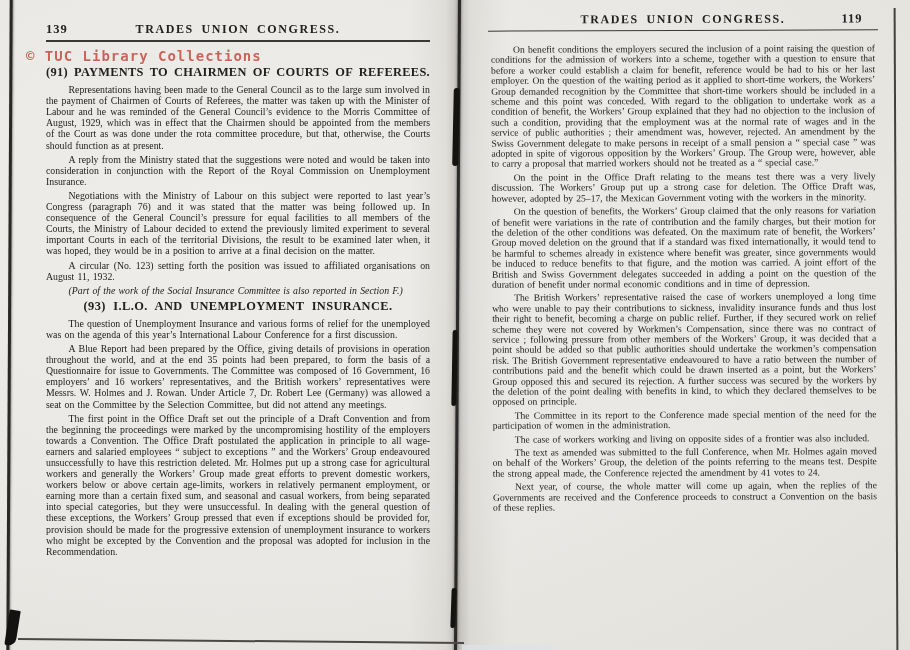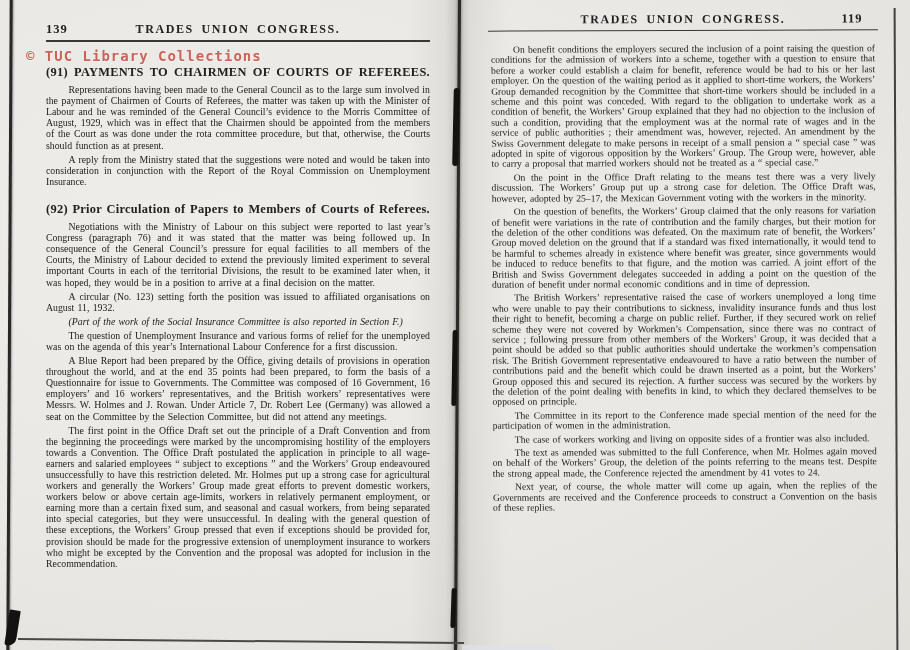--- a/index.html
+++ b/index.html
@@ -92,25 +92,25 @@
     <div class="page-header">
       <span class="pagenum">139</span>
       <span class="runtitle">TRADES UNION CONGRESS.</span>
       <span class="pagenum"></span>
     </div>
     <div class="page-body">
       <div class="h-spread">(91) PAYMENTS TO CHAIRMEN OF COURTS OF REFEREES.</div>
       <p>Representations having been made to the General Council as to the large sum involved in the payment of Chairmen of Courts of Referees, the matter was taken up with the Minister of Labour and he was reminded of the General Council’s evidence to the Morris Committee of August, 1929, which was in effect that the Chairmen should be appointed from the members of the Court as was done under the rota committee procedure, but that, otherwise, the Courts should function as at present.</p>
       <p>A reply from the Ministry stated that the suggestions were noted and would be taken into consideration in conjunction with the Report of the Royal Commission on Unemployment Insurance.</p>
 
-      <div class="h-spread">(92) Prior Circulation of Papers to Members of Courts of Referees.</div>
       <p>Negotiations with the Ministry of Labour on this subject were reported to last year’s Congress (paragraph 76) and it was stated that the matter was being followed up.  In consequence of the General Council’s pressure for equal facilities to all members of the Courts, the Ministry of Labour decided to extend the previously limited experiment to several important Courts in each of the territorial Divisions, the result to be examined later when, it was hoped, they would be in a position to arrive at a final decision on the matter.</p>
       <p>A circular (No. 123) setting forth the position was issued to affiliated organisations on August 11, 1932.</p>
       <p class="note">(Part of the work of the Social Insurance Committee is also reported in Section F.)</p>
 
+      <div class="h-center">(93) I.L.O. AND UNEMPLOYMENT INSURANCE.</div>
       <p>The question of Unemployment Insurance and various forms of relief for the unemployed was on the agenda of this year’s International Labour Conference for a first discussion.</p>
       <p>A Blue Report had been prepared by the Office, giving details of provisions in operation throughout the world, and at the end 35 points had been prepared, to form the basis of a Questionnaire for issue to Governments.  The Committee was composed of 16 Government, 16 employers’ and 16 workers’ representatives, and the British workers’ representatives were Messrs. W. Holmes and J. Rowan.  Under Article 7, Dr. Robert Lee (Germany) was allowed a seat on the Committee by the Selection Committee, but did not attend any meetings.</p>
       <p>The first point in the Office Draft set out the principle of a Draft Convention and from the beginning the proceedings were marked by the uncompromising hostility of the employers towards a Convention.  The Office Draft postulated the application in principle to all wage-earners and salaried employees “ subject to exceptions ” and the Workers’ Group endeavoured unsuccessfully to have this restriction deleted.  Mr. Holmes put up a strong case for agricultural workers and generally the Workers’ Group made great efforts to prevent domestic workers, workers below or above certain age-limits, workers in relatively permanent employment, or earning more than a certain fixed sum, and seasonal and casual workers, from being separated into special categories, but they were unsuccessful.  In dealing with the general question of these exceptions, the Workers’ Group pressed that even if exceptions should be provided for, provision should be made for the progressive extension of unemployment insurance to workers who might be excepted by the Convention and the proposal was adopted for inclusion in the Recommendation.</p>
     </div>
   </div>
 
   <div class="page page-right">
     <div class="page-header">
       <span class="pagenum"></span>
       <span class="runtitle">TRADES UNION CONGRESS.</span>

